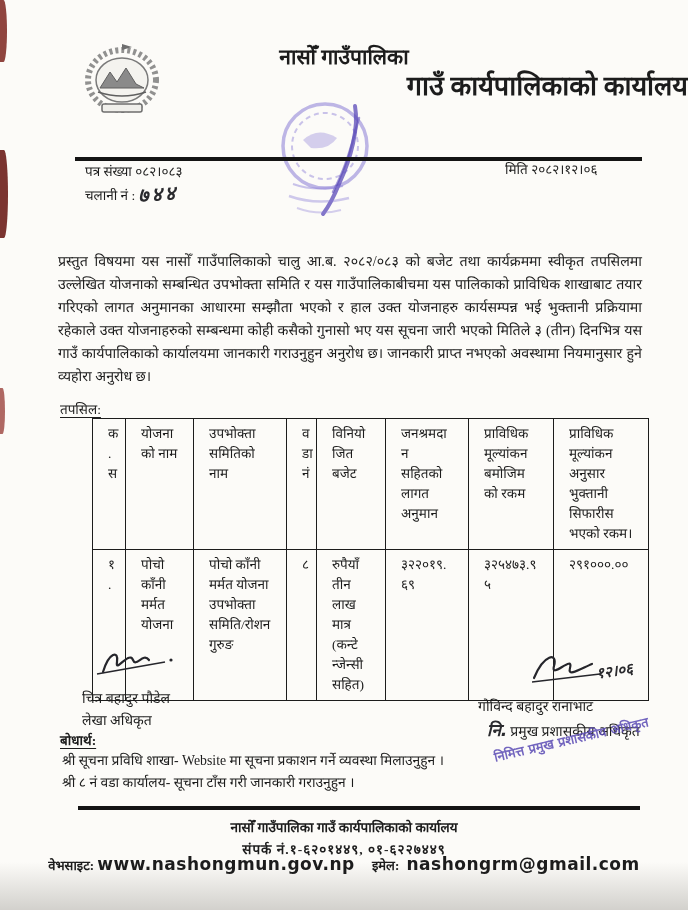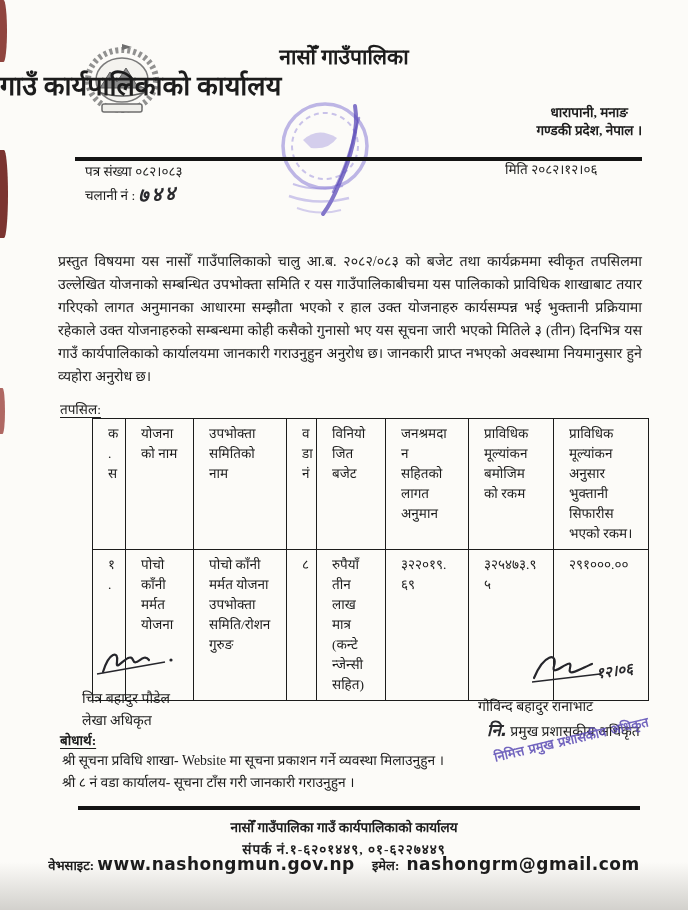--- a/index.html
+++ b/index.html
@@ -12,21 +12,21 @@
     background:linear-gradient(to bottom, rgba(190,188,183,0) 0%, rgba(176,174,169,.55) 100%);}
   .edge-blob{position:absolute;left:0;background:#7c241f;border-radius:0 60% 60% 0;}
   .blob1{top:0;width:7px;height:62px;opacity:.85;}
   .blob2{top:150px;width:8px;height:88px;opacity:.9;background:#6d1e1a;}
   .blob3{top:388px;width:5px;height:46px;opacity:.7;background:#8e2a24;}
 
   .abs{position:absolute;}
   .dev{font-family:"Liberation Serif","DejaVu Serif",serif;}
 
   .org1{top:42px;left:0;right:0;text-align:center;font-size:21px;font-weight:bold;}
-  .org2{top:66px;left:0;right:0;text-align:left;font-size:27px;font-weight:bold;}
+  .org2{top:66px;left:0;right:0;text-align:right;font-size:27px;font-weight:bold;}
   .addr{top:104px;right:46px;text-align:center;font-weight:bold;font-size:13.5px;line-height:18px;}
 
   .rule{background:#141414;height:3.5px;}
   .rule-top{top:157px;left:75px;width:567px;}
   .rule-bottom{top:806px;left:78px;width:562px;}
 
   .meta-letter{top:162px;left:85px;font-size:13.5px;}
   .meta-chalani{top:186px;left:85px;font-size:13.5px;}
   .handwrit{font-family:"DejaVu Sans","Liberation Sans",sans-serif;font-style:italic;font-weight:bold;color:#2a2a2e;}
   .chalani-no{top:180px;left:138px;font-size:20px;transform:rotate(-4deg);letter-spacing:3px;}
@@ -80,24 +80,20 @@
     <ellipse cx="42" cy="40" rx="34" ry="30" fill="none" stroke="#6e6e6e" stroke-width="6" stroke-dasharray="3,3" opacity="0.75"></ellipse>
     <ellipse cx="42" cy="40" rx="26" ry="22" fill="#f4f3ef" stroke="#7a7a7a" stroke-width="1.5"></ellipse>
     <path d="M20 48 L30 32 L37 42 L46 28 L56 44 L64 48 Z" fill="#8a8a8a" stroke="#5f5f5f" stroke-width="1"></path>
     <path d="M18 52 Q42 60 66 52" fill="none" stroke="#5f5f5f" stroke-width="1.5"></path>
     <path d="M42 12 L42 4 L52 7 L42 10 Z" fill="#6e6e6e"></path>
     <rect x="22" y="64" width="40" height="8" rx="2" fill="#f0efeb" stroke="#6e6e6e" stroke-width="1.5"></rect>
   </svg>
 
   <div class="abs org1 dev">नासोँ गाउँपालिका</div>
   <div class="abs org2 dev">गाउँ कार्यपालिकाको कार्यालय</div>
-  <div class="abs addr">
-    <div>धारापानी, मनाङ</div>
-    <div>गण्डकी प्रदेश, नेपाल ।</div>
-  </div>
 
   <svg class="abs" style="top:88px;left:263px;" width="134" height="140" viewBox="0 0 134 140">
     <circle cx="62" cy="58" r="42" fill="none" stroke="#7e6fd2" stroke-width="3.5" opacity="0.5"></circle>
     <circle cx="62" cy="58" r="33" fill="none" stroke="#7e6fd2" stroke-width="2" stroke-dasharray="5,4" opacity="0.4"></circle>
     <path d="M40 52 Q55 38 74 50 Q66 62 48 60 Z" fill="#8a7cd8" opacity="0.35"></path>
     <path d="M92 18 C96 40 88 70 76 96 C72 106 66 118 60 126" fill="none" stroke="#5a48b8" stroke-width="4" opacity="0.75" stroke-linecap="round"></path>
     <path d="M96 30 C90 52 84 78 70 104" fill="none" stroke="#5a48b8" stroke-width="2.5" opacity="0.55" stroke-linecap="round"></path>
     <path d="M30 96 Q52 104 80 98" fill="none" stroke="#8a7cd8" stroke-width="2" opacity="0.45"></path>
     <path d="M26 108 Q54 118 86 110" fill="none" stroke="#8a7cd8" stroke-width="2.5" opacity="0.4"></path>
     <path d="M34 120 Q56 128 78 122" fill="none" stroke="#8a7cd8" stroke-width="2" opacity="0.35"></path>

